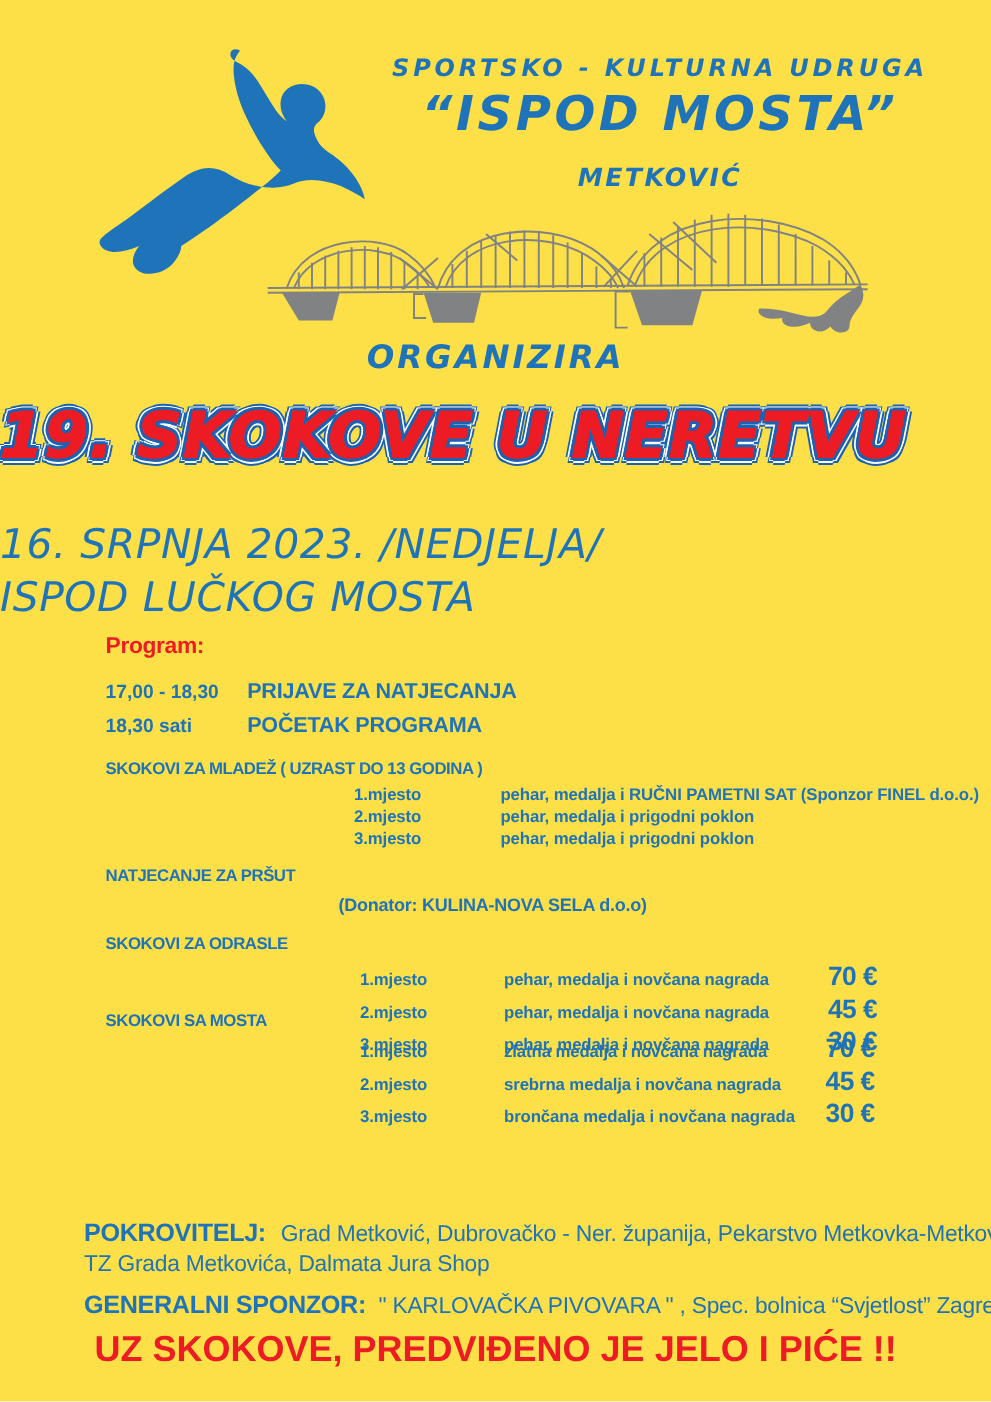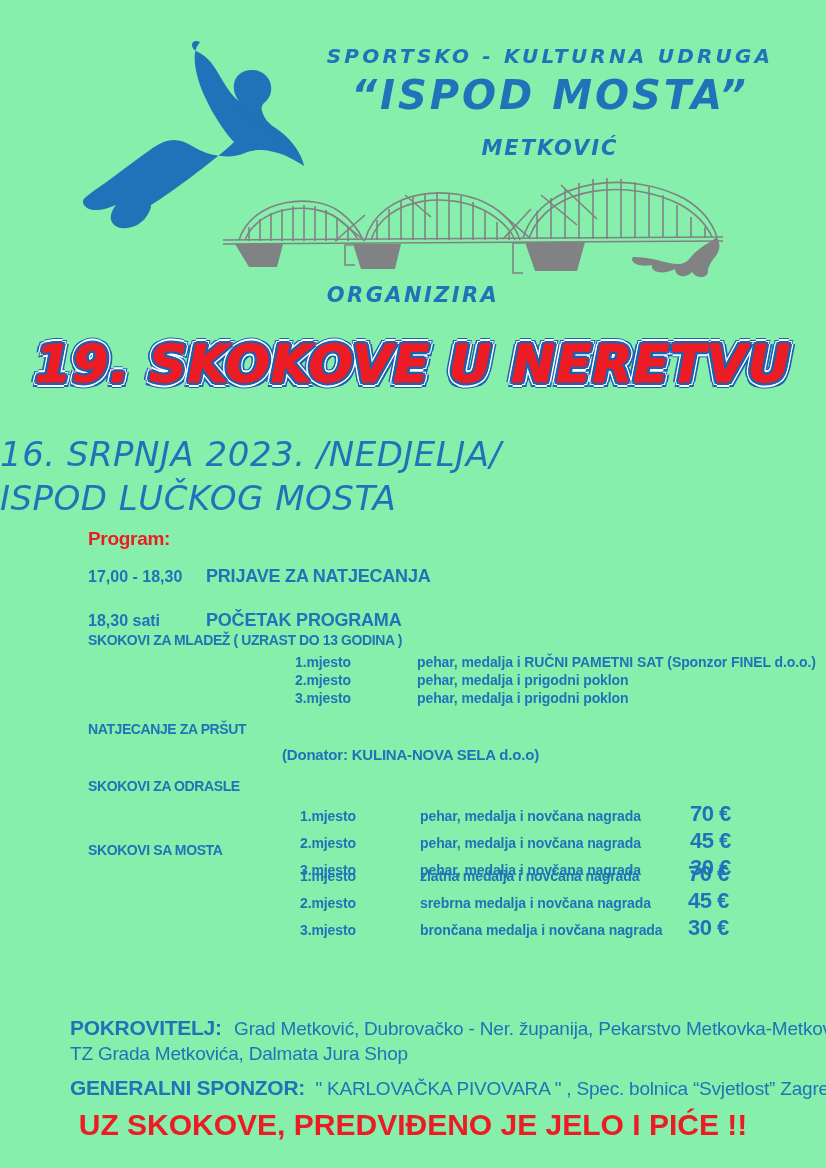--- a/index.html
+++ b/index.html
@@ -8,21 +8,21 @@
     padding: 0;
     background: #ffffff;
   }
   body {
     font-family: "Liberation Sans", sans-serif;
   }
   #poster {
     position: relative;
     width: 826px;
     height: 1168px;
-    background: #86efac;
+    background: #fde047;
     overflow: hidden;
   }
 
   
   #logo-block {
     position: absolute;
     left: 0; top: 0;
     width: 826px; height: 320px;
   }
   #diver-svg {
@@ -72,30 +72,30 @@
 
   #organizira {
     position: absolute;
     left: 0; top: 283px;
     width: 826px;
     text-align: center;
     color: #1f73b8;
     font-family: "DejaVu Sans", sans-serif;
     font-weight: bold;
     font-style: italic;
-    font-size: 21px;
+    font-size: 27px;
     letter-spacing: 2.4px;
   }
 
   
   #main-title {
     position: absolute;
     left: 0; top: 334px;
     width: 826px;
-    text-align: center;
+    text-align: left;
     font-family: "DejaVu Sans", sans-serif;
     font-weight: bold;
     font-style: italic;
     font-size: 52px;
     letter-spacing: 1px;
     color: #ed1c24;
     -webkit-text-stroke: 1.5px #ed1c24;
     text-shadow:
       -3.2px 0 0 #1b62b0,  3.2px 0 0 #1b62b0,
       0 -3.2px 0 #1b62b0,  0 3.2px 0 #1b62b0,
@@ -427,21 +427,21 @@
     <div data-name="event-place">ISPOD LUČKOG MOSTA</div>
   </div>
 
   <div id="program" data-name="program-section">
 
     <div class="prog-heading red" style="top:4px;" data-name="program-heading">Program:</div>
 
     <div class="time-row blue" style="top:42px;" data-name="schedule-row">
       <span class="t-lbl" data-name="schedule-time">17,00 - 18,30</span><span class="t-txt" data-name="schedule-text">PRIJAVE ZA NATJECANJA</span>
     </div>
-    <div class="time-row blue" style="top:86px;" data-name="schedule-row">
+    <div class="time-row blue" style="top:70px;" data-name="schedule-row">
       <span class="t-lbl" data-name="schedule-time">18,30 sati</span><span class="t-txt" data-name="schedule-text">POČETAK PROGRAMA</span>
     </div>
 
     <div class="sec-title" style="top:108px;" data-name="section-title-youth">SKOKOVI ZA MLADEŽ ( UZRAST DO 13 GODINA )</div>
     <div class="prize-row grp-youth" style="top:130px;" data-name="prize-row">
       <span class="p-place" data-name="prize-place">1.mjesto</span>
       <span class="p-desc" data-name="prize-description">pehar, medalja i RUČNI PAMETNI SAT  (Sponzor FINEL d.o.o.)</span>
     </div>
     <div class="prize-row grp-youth" style="top:148px;" data-name="prize-row">
       <span class="p-place" data-name="prize-place">2.mjesto</span>

